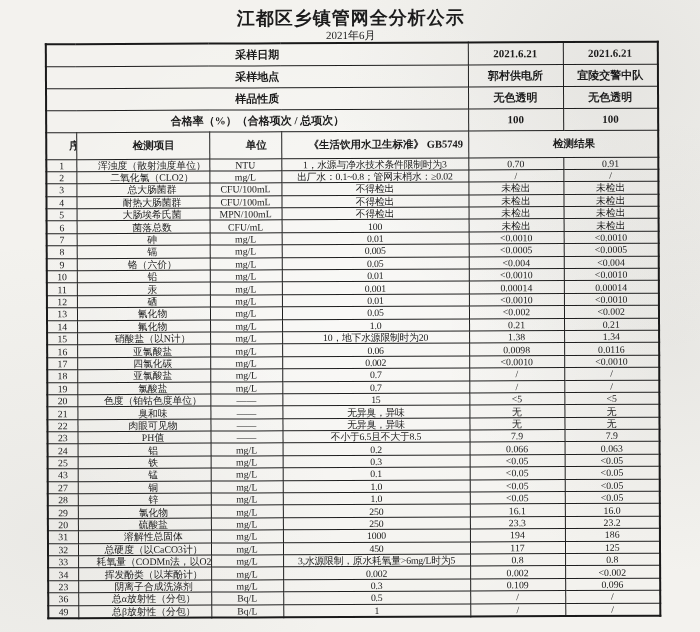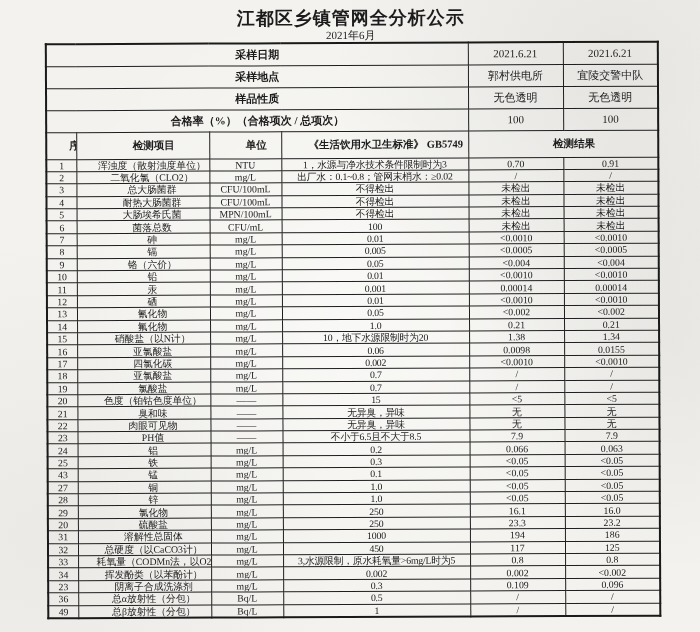--- a/index.html
+++ b/index.html
@@ -24,31 +24,31 @@
     border:2px solid #1a1a1a;
   }
   td,th{
     border:1px solid #1f1f1f;
     padding:0;vertical-align:middle;
     font-weight:normal;overflow:hidden;white-space:nowrap;
   }
   
   tr.info-row{height:22px;}
   tr.info-row td{font-size:11px;text-align:center;font-weight:bold;}
-  tr.info-row td.info-value{font-weight:normal;}
+  tr.info-row td.info-value{font-weight:bold;}
   
   tr.cols-row{height:27px;}
   tr.cols-row td{font-size:10.5px;text-align:center;font-weight:bold;padding-left:22px;}
   
   tbody.data tr{height:12.4px;}
   tbody.data td{font-size:9.8px;line-height:11px;text-align:center;}
   td.c-no{text-align:center;}
   td.c-item{text-align:left;padding-left:18px;font-size:9.6px;}
   td.c-standard{font-size:9.3px;letter-spacing:-0.2px;}
-  td.c-unit{font-size:9.6px;border-radius:6px;}
+  td.c-unit{font-size:9.6px;}
 </style>
 </head>
 <body>
 
 <div class="sheet">
 
   <div class="title-wrap">
     <div class="doc-title">江都区乡镇管网全分析公示</div>
     <div class="doc-subtitle">2021年6月</div>
   </div>
@@ -211,21 +211,21 @@
           <td class="c-standard">10，地下水源限制时为20</td>
           <td class="c-r1">1.38</td>
           <td class="c-r2">1.34</td>
         </tr>
         <tr>
           <td class="c-no">16</td>
           <td class="c-item">亚氯酸盐</td>
           <td class="c-unit">mg/L</td>
           <td class="c-standard">0.06</td>
           <td class="c-r1">0.0098</td>
-          <td class="c-r2">0.0155</td>
+          <td class="c-r2">0.0116</td>
         </tr>
         <tr>
           <td class="c-no">17</td>
           <td class="c-item">四氯化碳</td>
           <td class="c-unit">mg/L</td>
           <td class="c-standard">0.002</td>
           <td class="c-r1">&lt;0.0010</td>
           <td class="c-r2">&lt;0.0010</td>
         </tr>
         <tr>

